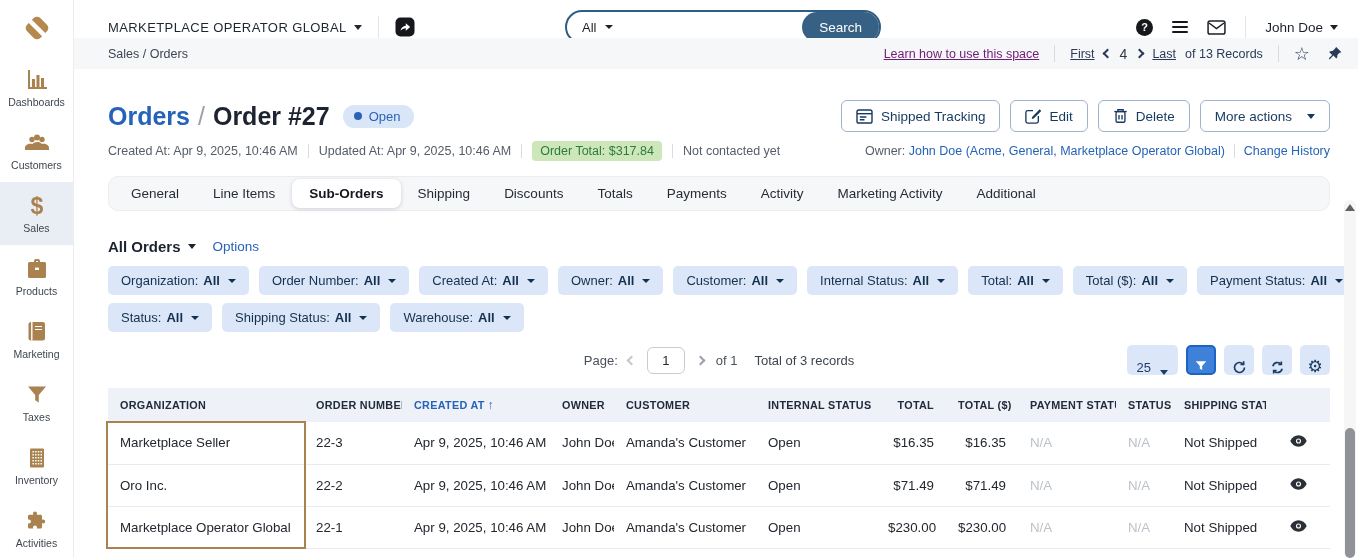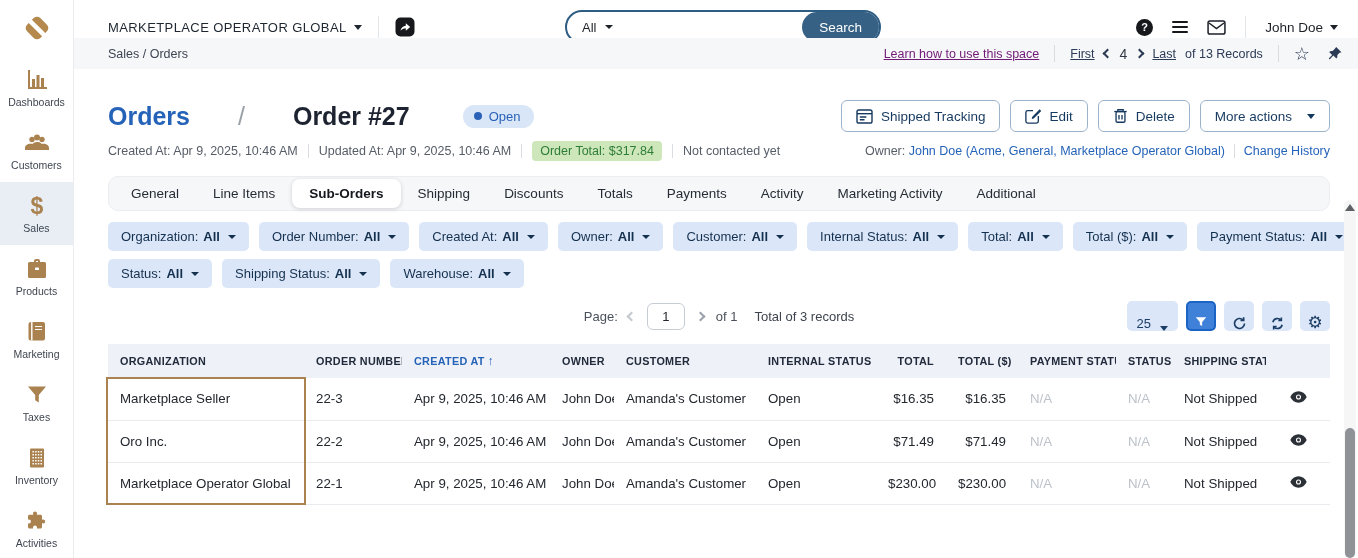--- a/index.html
+++ b/index.html
@@ -60,21 +60,21 @@
   .chev.left { transform:rotate(-135deg); }
   .chev.right { transform:rotate(45deg); }
   .crumb-icons { display:flex; align-items:center; gap:17px; }
   .star-icon { font-size:18px; color:#2b3a55; line-height:1; cursor:pointer; }
   .pin-icon { cursor:pointer; display:flex; }
 
   
   .main { position:fixed; left:70px; top:85px; right:0; bottom:0; background:#fff;
     padding:0 28px 0 38px; }
 
-  .title-row { display:flex; align-items:center; margin-top:15px;gap:40px; }
+  .title-row { display:flex; align-items:center; margin-top:15px; }
   .title-sec { font-size:25px; font-weight:600; color:#2563b8; cursor:pointer; }
   .title-sep { font-size:25px; font-weight:400; color:#9aa0a8; margin:0 8px; }
   .title-main { font-size:25px; font-weight:600; color:#1d2330; }
   .open-badge { display:flex; align-items:center; gap:7px; background:#d9e6f8; color:#2a62b8;
     border-radius:13px; padding:4px 13px 4px 11px; font-size:13px; margin-left:13px; }
   .open-badge .dot { width:8px; height:8px; border-radius:50%; background:#2a62b8; }
   .title-actions { margin-left:auto; display:flex; gap:10px; }
   .act-btn { display:flex; align-items:center; gap:8px; border:1px solid #9db3cb; background:#fff;
     border-radius:6px; height:32px; padding:0 14px; font-size:13.5px; color:#16395f; cursor:pointer;
     font-family:"Liberation Sans",sans-serif; }
@@ -390,20 +390,27 @@
       <div class="tab active">Sub-Orders</div>
       <div class="tab">Shipping</div>
       <div class="tab">Discounts</div>
       <div class="tab">Totals</div>
       <div class="tab">Payments</div>
       <div class="tab">Activity</div>
       <div class="tab">Marketing Activity</div>
       <div class="tab">Additional</div>
     </div>
 
+  <div class="grid-head">
+    <span class="view-label">
+      <span>All Orders</span>
+      <span class="caret"></span>
+    </span>
+    <span class="options-link">Options</span>
+  </div>
 
   <div class="chips-row" id="chips1">
       <div class="chip">
         <span>Organization:</span>
         <b>All</b>
         <span class="caret"></span>
       </div>
       <div class="chip">
         <span>Order Number:</span>
         <b>All</b>

